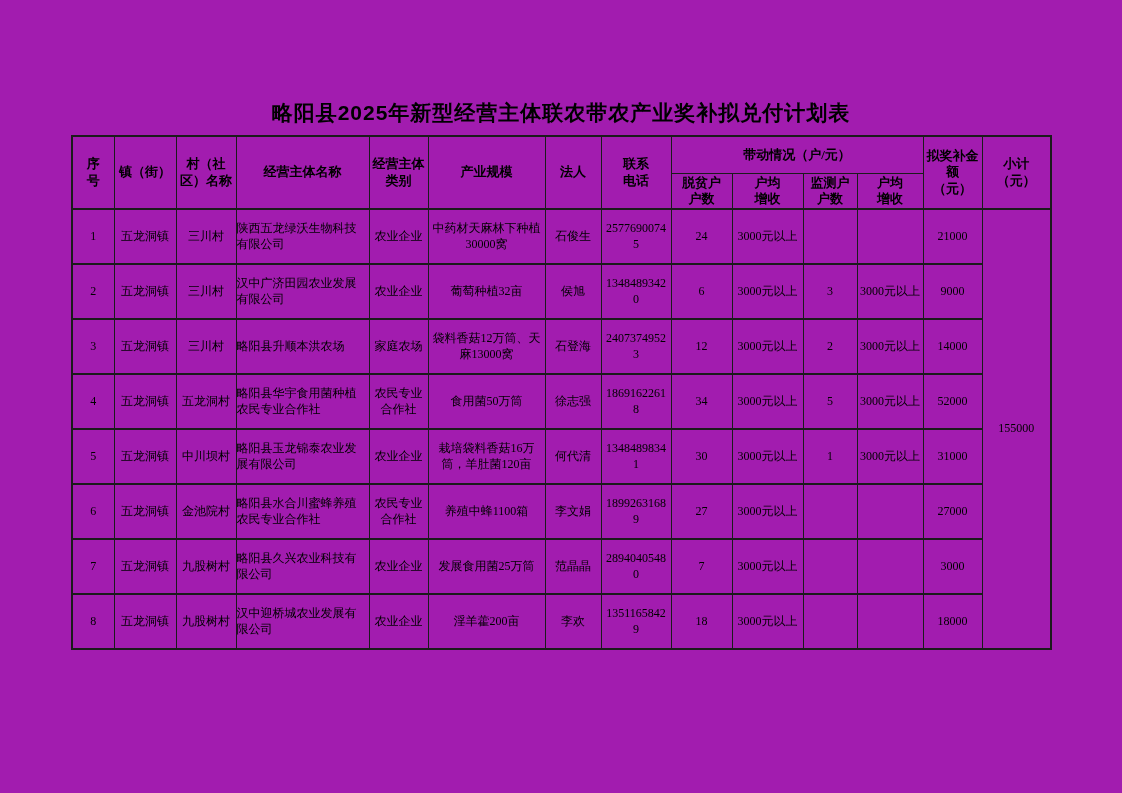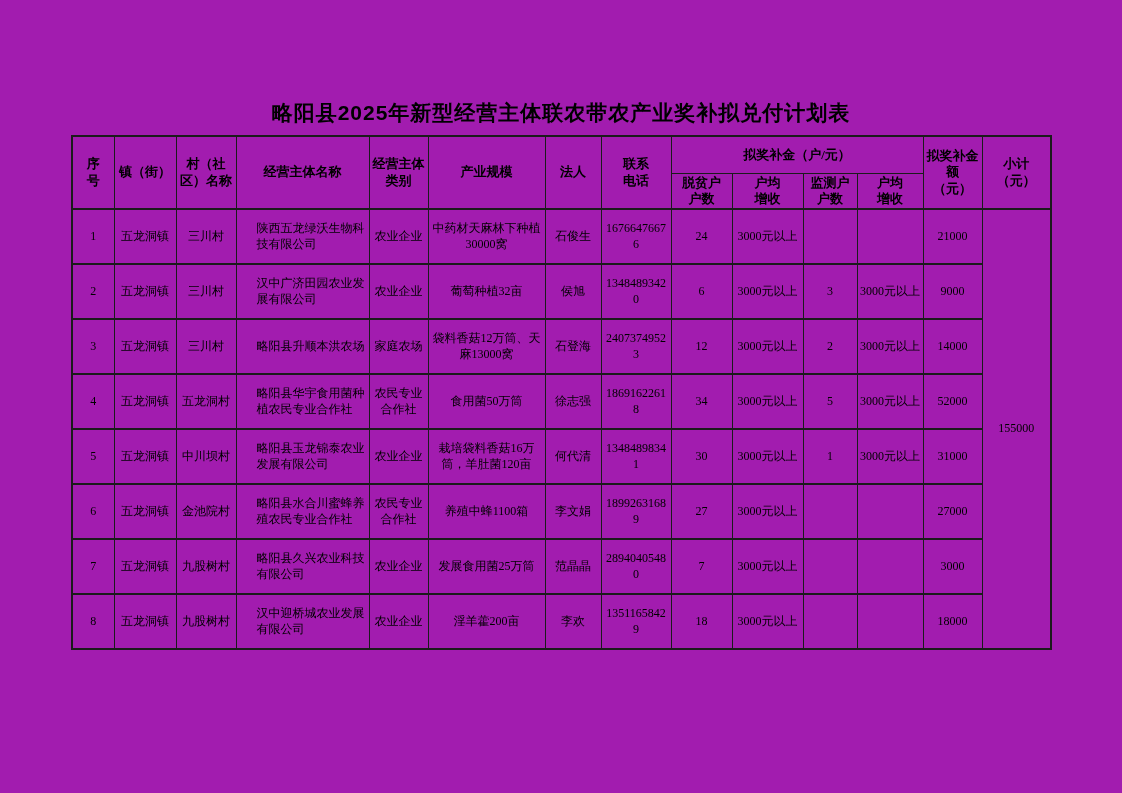--- a/index.html
+++ b/index.html
@@ -45,21 +45,21 @@
   }
   .plan th {
     font-size:13px;
     font-weight:bold;
     white-space:pre-line;
     line-height:1.25;
     padding:1px 1px;
   }
   
   .plan tbody td { border-top:2px solid #1b1b1b; }
-  .plan .ta-l { text-align:left; padding-left:20px; }
+  .plan .ta-l { text-align:left; padding-left:0; }
   .plan .num { font-size:12px; letter-spacing:0; }
   col.c-seq      { width:42px; }
   col.c-town     { width:62px; }
   col.c-village  { width:60px; }
   col.c-entity   { width:133px; }
   col.c-type     { width:59px; }
   col.c-scale    { width:117px; }
   col.c-legal    { width:56px; }
   col.c-phone    { width:70px; }
   col.c-poor     { width:61px; }
@@ -103,21 +103,21 @@
         <th rowspan="2">镇（街）</th>
         <th rowspan="2">村（社
 区）名称</th>
         <th rowspan="2">经营主体名称</th>
         <th rowspan="2">经营主体
 类别</th>
         <th rowspan="2">产业规模</th>
         <th rowspan="2">法人</th>
         <th rowspan="2">联系
 电话</th>
-        <th colspan="4">拟奖补金（户/元）</th>
+        <th colspan="4">带动情况（户/元）</th>
         <th rowspan="2">拟奖补金
 额
 （元）</th>
         <th rowspan="2">小计
 （元）</th>
       </tr>
       <tr class="hdr-2">
         <th>脱贫户
 户数</th>
         <th>户均
@@ -130,21 +130,21 @@
     </thead>
     <tbody>
       <tr class="data-row">
         <td class="num">1</td>
         <td>五龙洞镇</td>
         <td>三川村</td>
         <td class="ta-l">陕西五龙绿沃生物科技有限公司</td>
         <td>农业企业</td>
         <td>中药材天麻林下种植30000窝</td>
         <td>石俊生</td>
-        <td class="num">16766476676</td>
+        <td class="num">25776900745</td>
         <td class="num">24</td>
         <td>3000元以上</td>
         <td class="num"></td>
         <td></td>
         <td class="num">21000</td>
         <td class="num" rowspan="8">155000</td>
       </tr>
       <tr class="data-row">
         <td class="num">2</td>
         <td>五龙洞镇</td>

